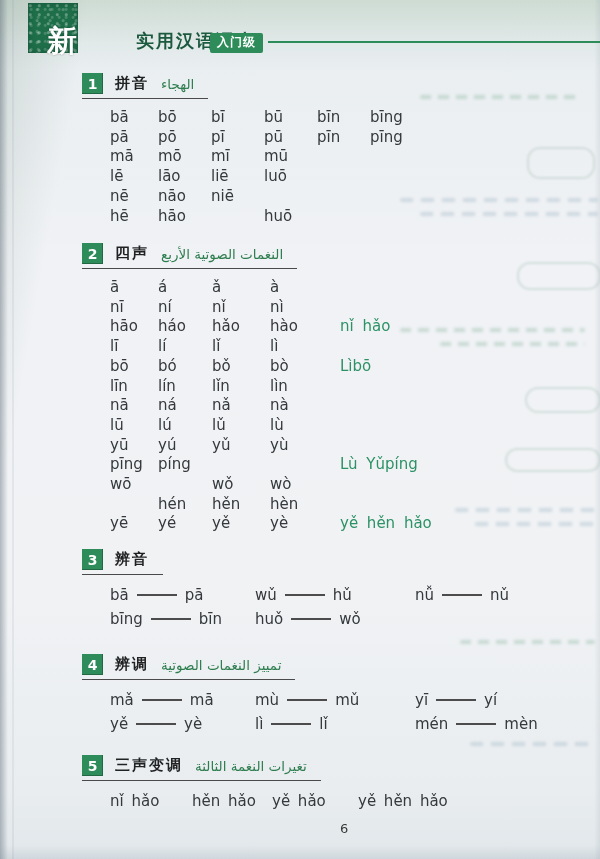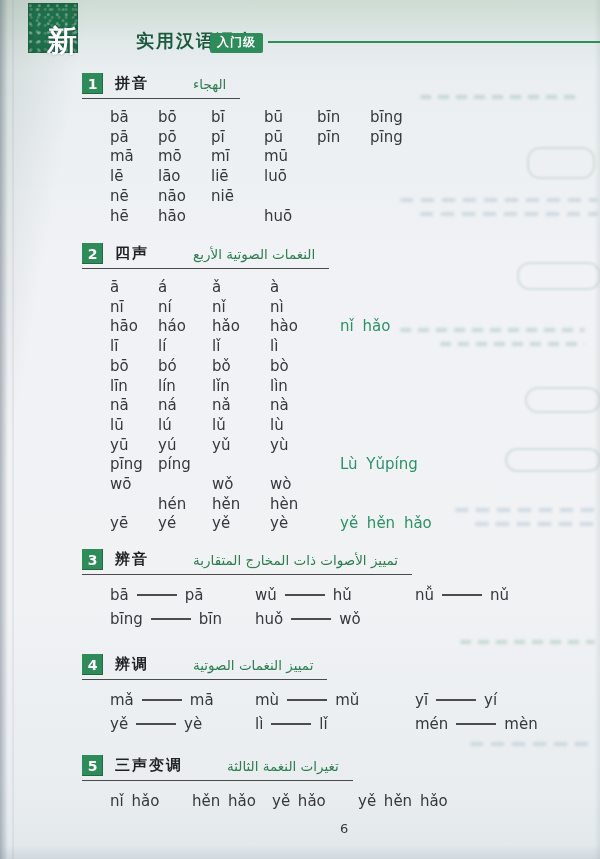--- a/index.html
+++ b/index.html
@@ -49,21 +49,21 @@
 
   
   .sec{position:absolute;left:82px;right:0;}
   .sec-head{display:inline-flex;align-items:center;gap:12px;
     border-bottom:1.5px solid #4a4a4a;padding:0 14px 4px 0;}
   .num{width:21px;height:21px;display:flex;align-items:center;justify-content:center;
     background:var(--c_brand,#2e8c5a);color:#fff;font-size:14px;font-weight:bold;
     box-shadow:inset -1px -1px 0 rgba(0,0,0,.25);}
   .zh{font-size:15px;font-weight:bold;color:#1f2122;letter-spacing:2px;
     font-family:Liberation Serif, serif;}
-  .ar{font-size:13.5px;color:var(--c_arabic,#2e7d4f);direction:rtl;margin-left:32px;}
+  .ar{font-size:13.5px;color:var(--c_arabic,#2e7d4f);direction:rtl;}
 
   .grid{margin:9px 0 0 28px;font-size:15px;}
   .row{display:grid;line-height:19.7px;}
   .g6 .row{grid-template-columns:48px 53px 53px 53px 53px auto;}
   .g5 .row{grid-template-columns:48px 54px 58px 70px auto;}
   .note{color:var(--c_note,#2c9266);word-spacing:4px;}
 
   .pair-rows{margin:8px 0 0 28px;font-size:15px;}
   .pair-row{display:grid;grid-template-columns:145px 160px auto;line-height:24px;}
   .pair{display:inline-flex;align-items:center;}
@@ -197,20 +197,21 @@
         <span>lí</span>
         <span>lǐ</span>
         <span>lì</span>
         <span class="note"></span>
       </div>
       <div class="row">
         <span>bō</span>
         <span>bó</span>
         <span>bǒ</span>
         <span>bò</span>
+        <span class="note">Lìbō</span>
       </div>
       <div class="row">
         <span>līn</span>
         <span>lín</span>
         <span>lǐn</span>
         <span>lìn</span>
         <span class="note"></span>
       </div>
       <div class="row">
         <span>nā</span>
@@ -259,21 +260,20 @@
         <span>yè</span>
         <span class="note">yě hěn hǎo</span>
       </div>
     </div>
   </section>
 
   <section class="sec" style="top:549px">
     <div class="sec-head">
       <span class="num">3</span>
       <span class="zh">辨音</span>
-      <span class="ar">تمييز الأصوات ذات المخارج المتقاربة</span>
     </div>
     <div class="pair-rows">
       <div class="pair-row">
         <span class="pair">
             <span>bā</span>
             <span class="dash"></span>
             <span>pā</span>
           </span>
         <span class="pair">
             <span>wǔ</span>

